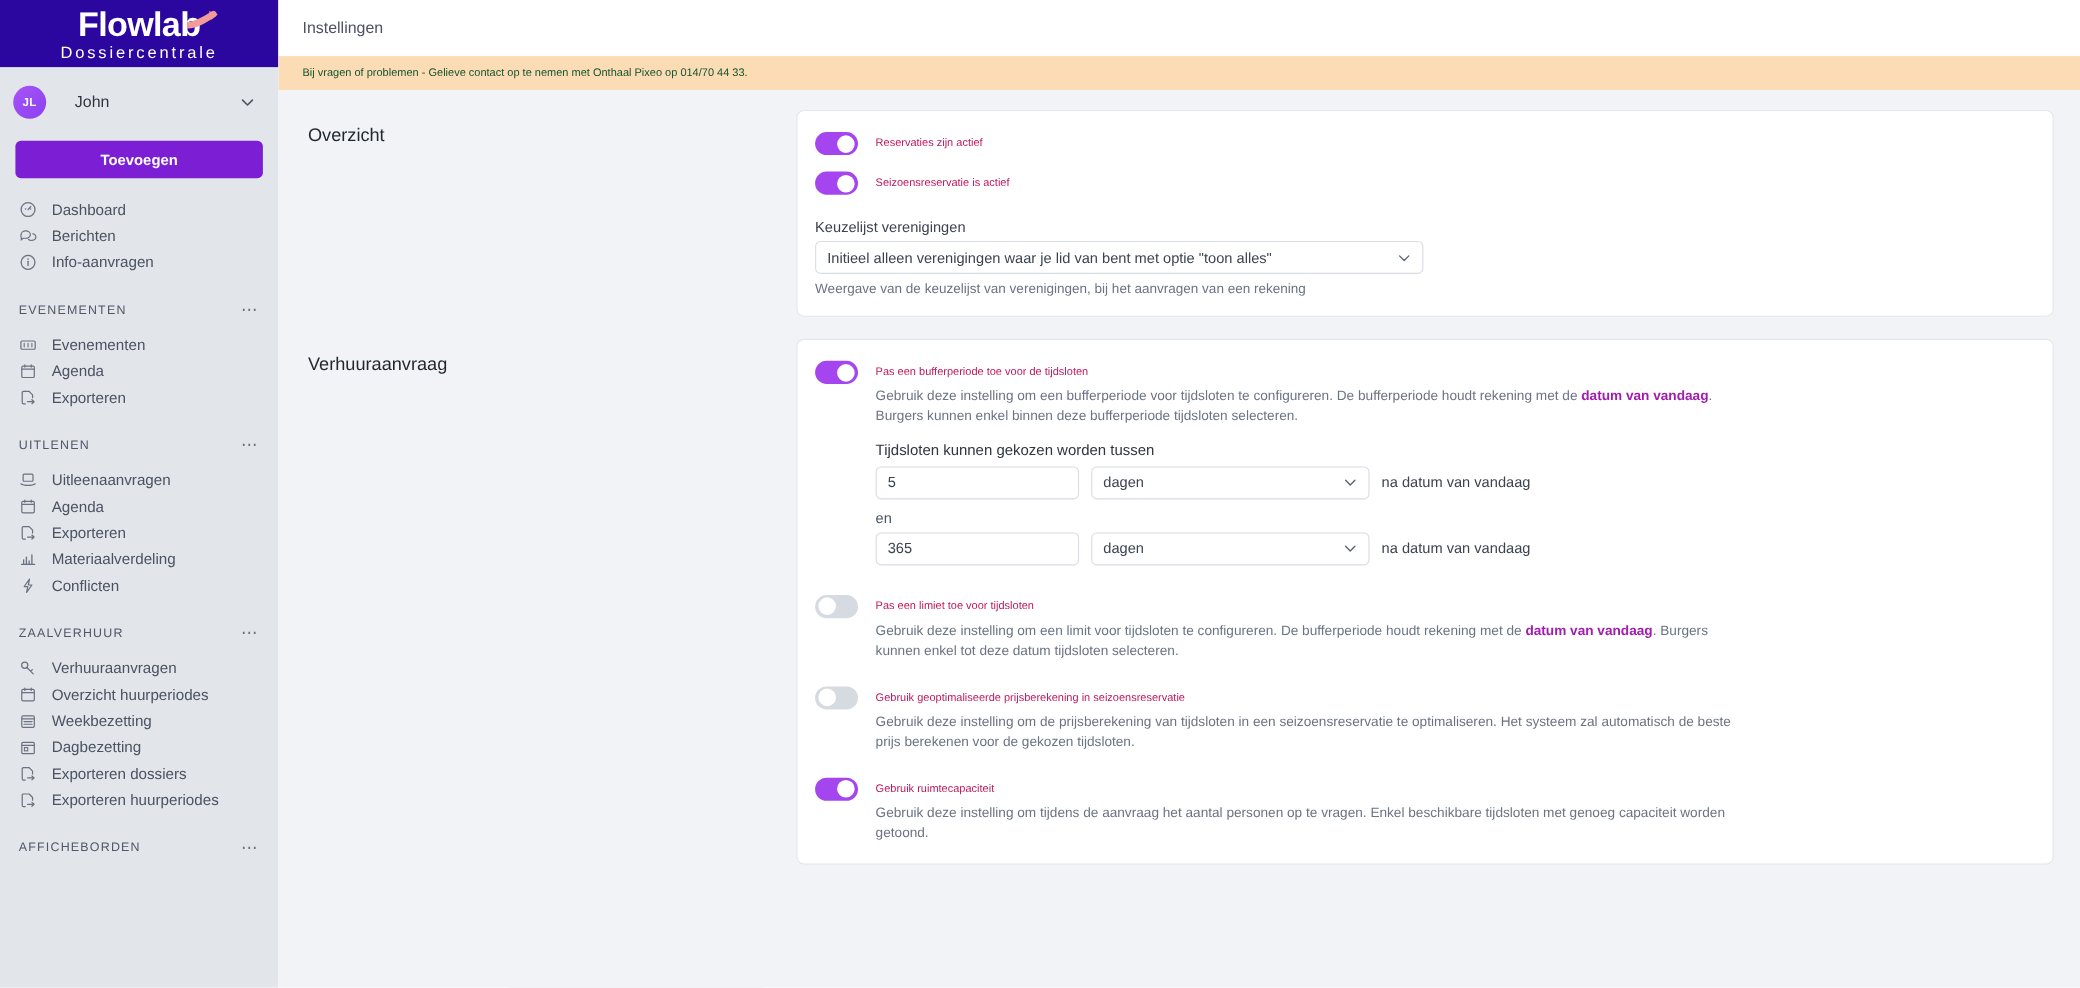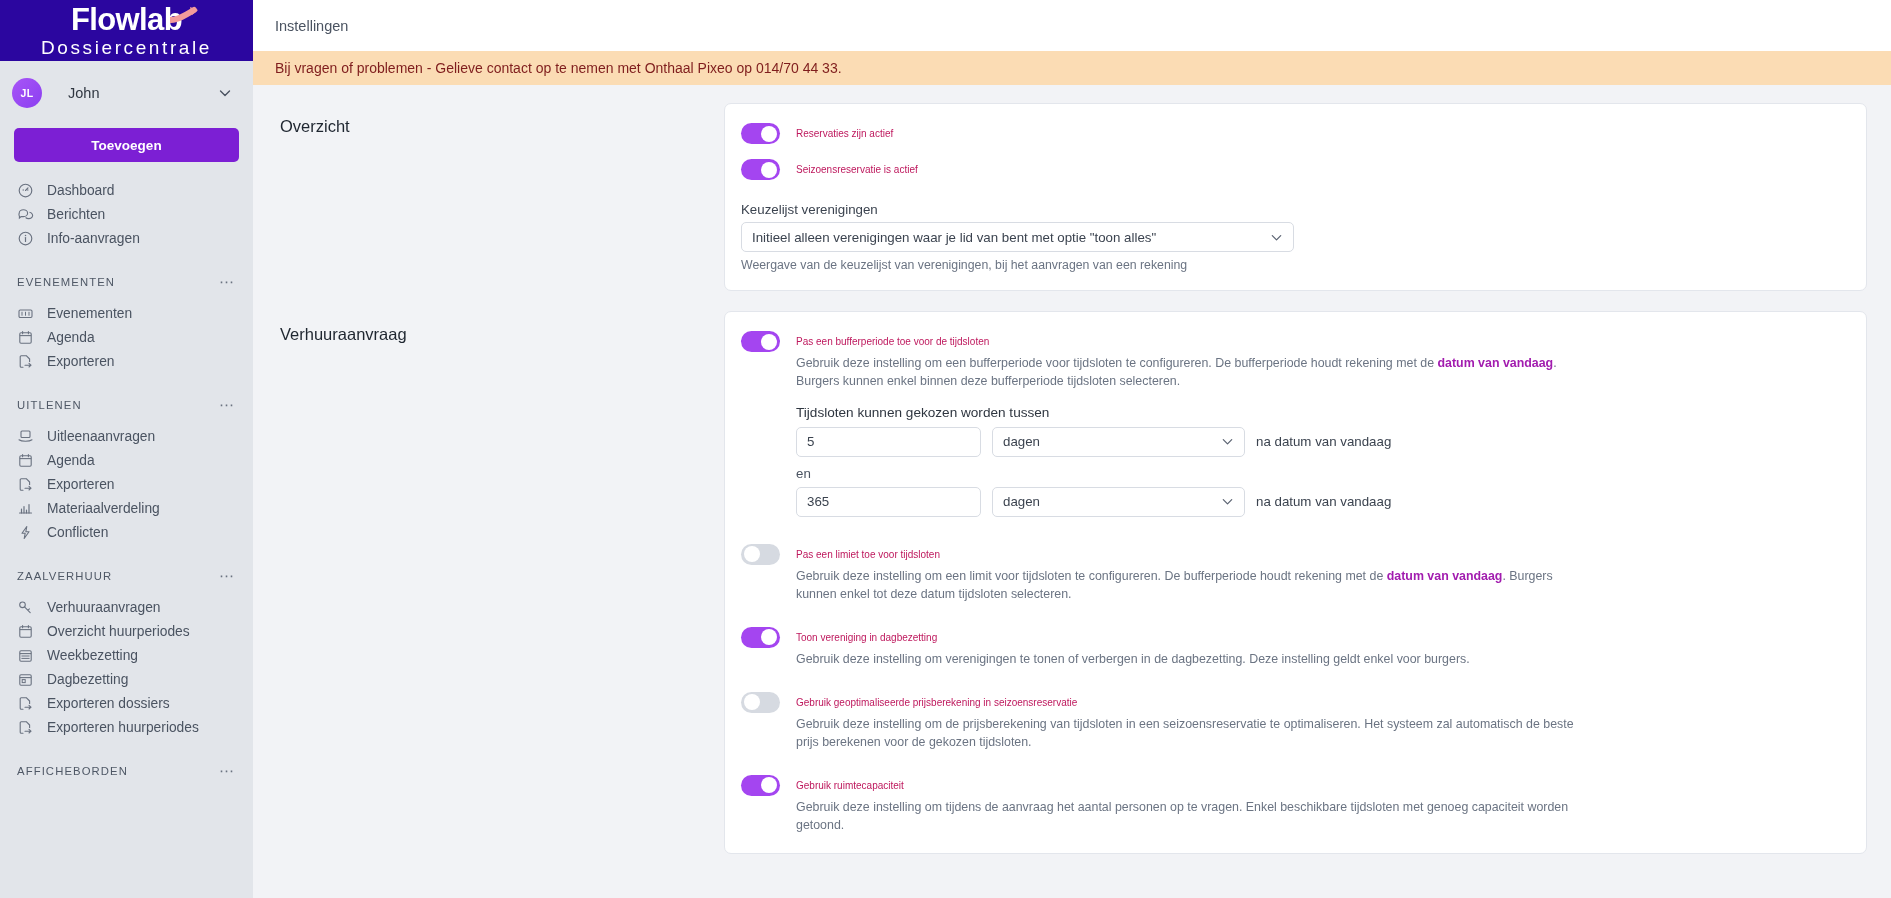--- a/index.html
+++ b/index.html
@@ -31,21 +31,21 @@
   }
   .brand-name {
     color: #ffffff; font-size: 31px; font-weight: bold;
     letter-spacing: -0.6px; line-height: 1;
   }
   .brand-swoosh {
     position: absolute; right: -18px; top: 2px;
     width: 30px; height: 18px;
   }
   .brand-sub {
-    color: #ffffff; font-size: 19px; letter-spacing: 2.6px;
+    color: #ffffff; font-size: 15px; letter-spacing: 2.6px;
     margin-top: 2px; font-weight: 300;
   }
 
   .user-row {
     height: 63px; display: flex; align-items: center;
     padding: 0 20px 0 12px; gap: 26px; cursor: pointer;
   }
   .avatar {
     width: 30px; height: 30px; border-radius: 50%;
     background: linear-gradient(135deg,#a855f7,#8b3ff0);
@@ -90,22 +90,22 @@
   .dots { color: #6a7280; font-size: 15px; line-height: 8px; letter-spacing: 1px; cursor: pointer; }
 
   
   .main { flex: 1; height: 898px; display: flex; flex-direction: column; overflow: hidden; }
   .topbar {
     height: 51px; background: #fff; display: flex; align-items: center;
     padding-left: 22px; flex: none;
   }
   .topbar-title { font-size: 14.5px; color: #4a5361; }
   .alert {
-    background: #fbdcb4; color: #7f1d1d;
-    font-size: 14px; padding: 9px 0 9px 22px; flex: none;
+    background: #fbdcb4; color: #14532d;
+    font-size: 10px; padding: 9px 0 9px 22px; flex: none;
     min-height: 31px; display: flex; align-items: center;
   }
   .content {
     flex: 1; background: #f2f3f6; overflow-y: auto;
     padding: 18px 24px 40px 24px;
   }
   .section { display: flex; gap: 0; margin-bottom: 20px; }
   .section-title {
     width: 447px; min-width: 447px; padding-top: 14px; padding-left: 3px;
     font-size: 16.5px; color: #1f2630; font-weight: 500;
@@ -486,45 +486,36 @@
                 <span class="knob"></span>
               </div>
             <div class="setting-body">
               <div class="setting-label">Pas een limiet toe voor tijdsloten</div>
               <div class="setting-desc">
                 <span>Gebruik deze instelling om een limit voor tijdsloten te configureren. De bufferperiode houdt rekening met de </span><b>datum van vandaag</b><span>. Burgers kunnen enkel tot deze datum tijdsloten selecteren.</span>
               </div>
             </div>
           </div>
 
+
+          <div class="setting" style="margin-top:22px;">
+            <div class="toggle">
+                <span class="knob"></span>
+              </div>
+            <div class="setting-body">
+              <div class="setting-label">Gebruik geoptimaliseerde prijsberekening in seizoensreservatie</div>
+              <div class="setting-desc">Gebruik deze instelling om de prijsberekening van tijdsloten in een seizoensreservatie te optimaliseren. Het systeem zal automatisch de beste prijs berekenen voor de gekozen tijdsloten.</div>
+            </div>
+          </div>
+
           <div class="setting" style="margin-top:22px;">
             <div class="toggle on">
                 <span class="knob"></span>
               </div>
             <div class="setting-body">
-              <div class="setting-label">Toon vereniging in dagbezetting</div>
-              <div class="setting-desc">Gebruik deze instelling om verenigingen te tonen of verbergen in de dagbezetting. Deze instelling geldt enkel voor burgers.</div>
-            </div>
-          </div>
-
-          <div class="setting" style="margin-top:22px;">
-            <div class="toggle">
-                <span class="knob"></span>
-              </div>
-            <div class="setting-body">
-              <div class="setting-label">Gebruik geoptimaliseerde prijsberekening in seizoensreservatie</div>
-              <div class="setting-desc">Gebruik deze instelling om de prijsberekening van tijdsloten in een seizoensreservatie te optimaliseren. Het systeem zal automatisch de beste prijs berekenen voor de gekozen tijdsloten.</div>
-            </div>
-          </div>
-
-          <div class="setting" style="margin-top:22px;">
-            <div class="toggle on">
-                <span class="knob"></span>
-              </div>
-            <div class="setting-body">
               <div class="setting-label">Gebruik ruimtecapaciteit</div>
               <div class="setting-desc">Gebruik deze instelling om tijdens de aanvraag het aantal personen op te vragen. Enkel beschikbare tijdsloten met genoeg capaciteit worden getoond.</div>
             </div>
           </div>
 
         </div>
       </div>
 
     </div>
   </div>

